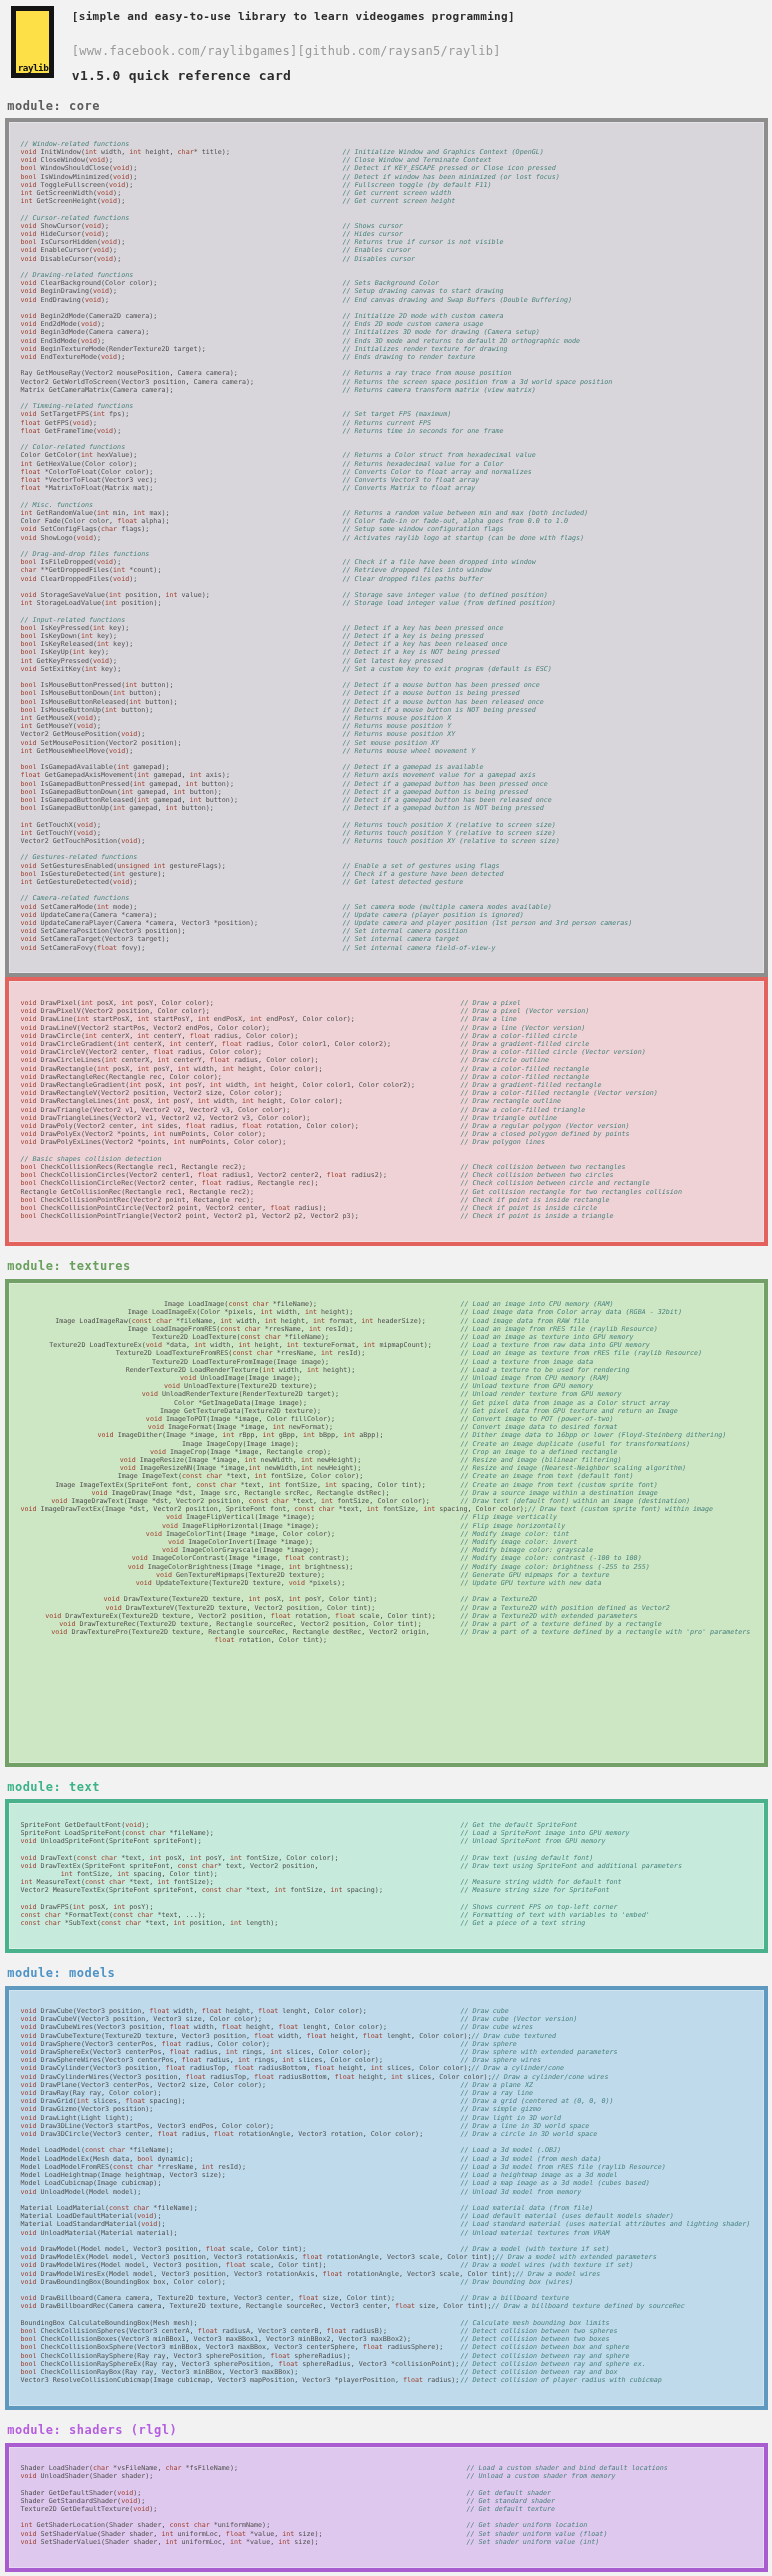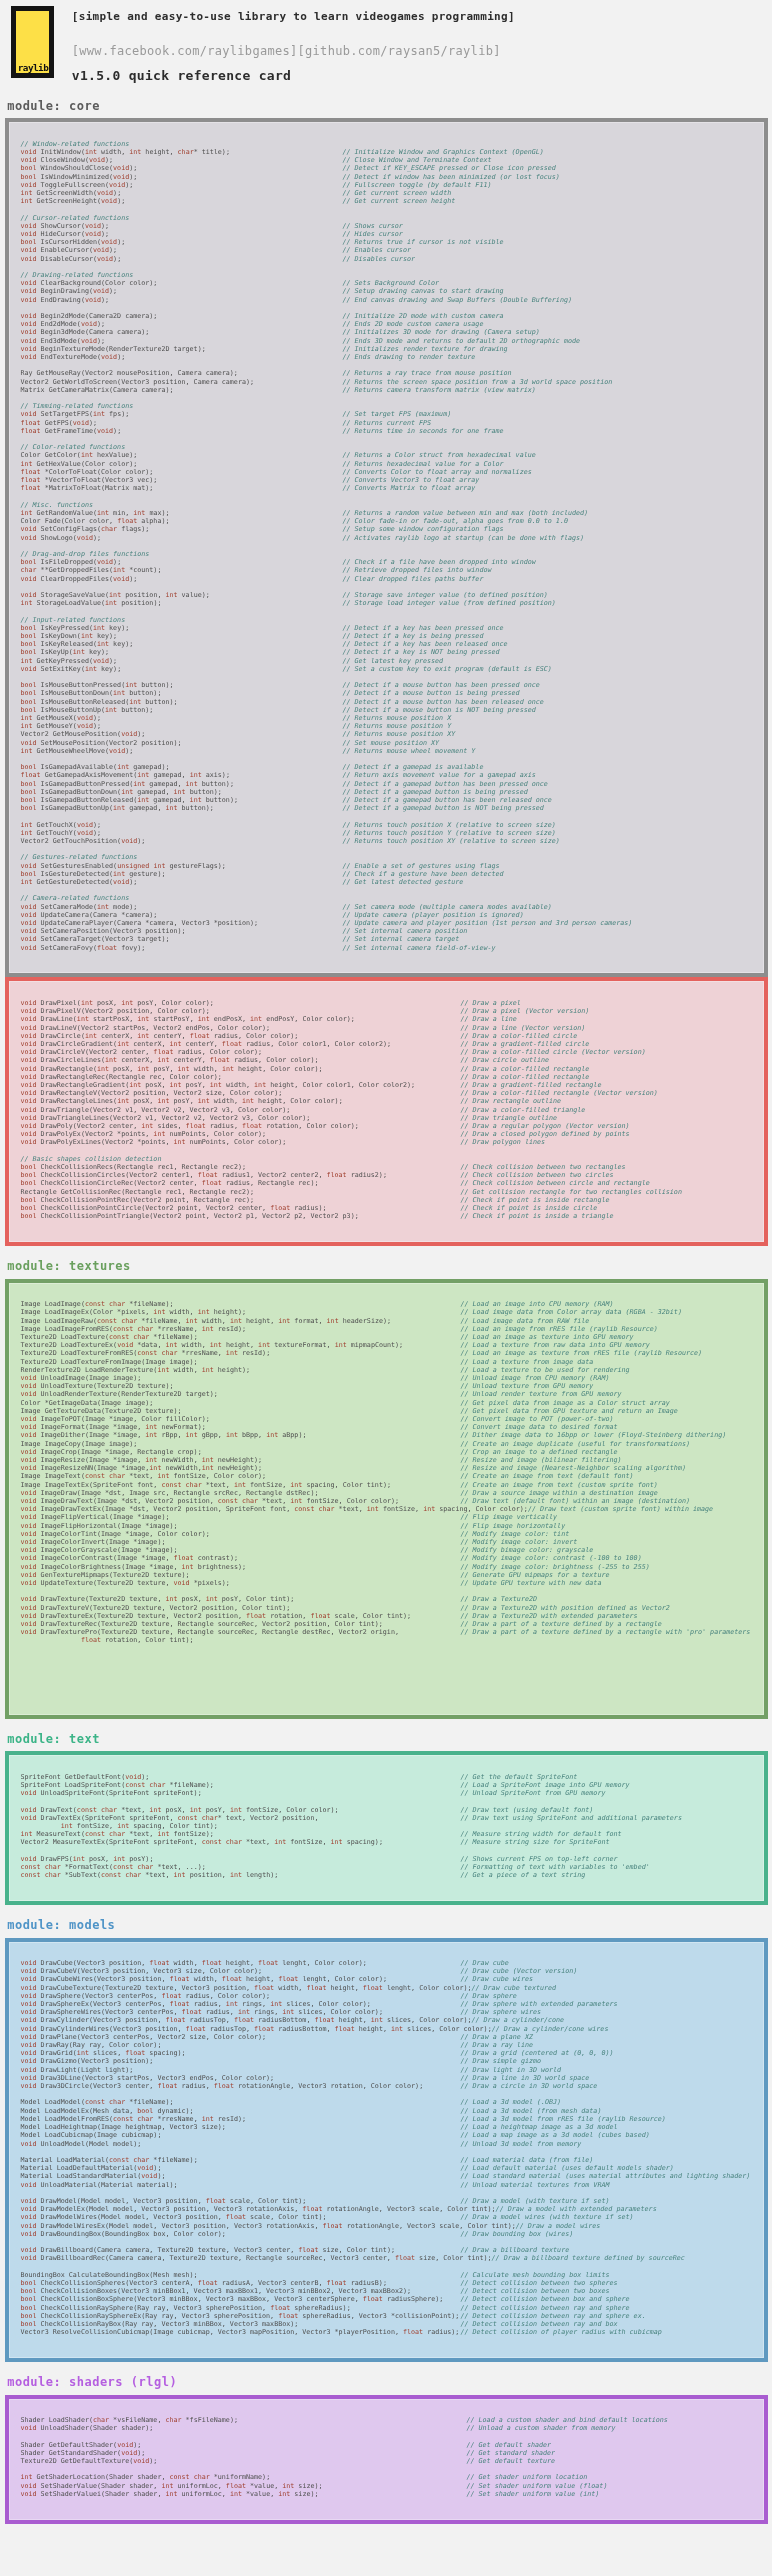--- a/index.html
+++ b/index.html
@@ -22,21 +22,21 @@
     font-size:12px;font-weight:bold;margin:13.4px 0 5.2px 7.2px;
     letter-spacing:0.5px;color:var(--tc,#5c5c5c);
   }
   .module .box{
     margin:0 5.2px;
     border:4.6px solid var(--bc,#8d8d8d);
     background:var(--bg,#d8d6db);
     padding:17.5px 9.3px 21.6px 11.3px;
     box-shadow:inset 0 0 0 1px rgba(255,255,255,.30);
   }
-  .sec-textures .box{padding-bottom:70px;}
+  .sec-textures .box{padding-bottom:118px;text-align:center;}
   .ln{display:flex;white-space:pre;font-size:6.7px;line-height:8.2px;min-height:8.2px;color:var(--idc,#4f4f4f);}
   .code{min-width:var(--ccol,319px);}
   .kw{color:var(--kwc,#a04030);}
   .cmt{color:var(--cmc,#47827d);font-style:italic;}
   .hd{font-style:italic;}
 </style>
 </head>
 <body>
 
 <header class="hdr">

